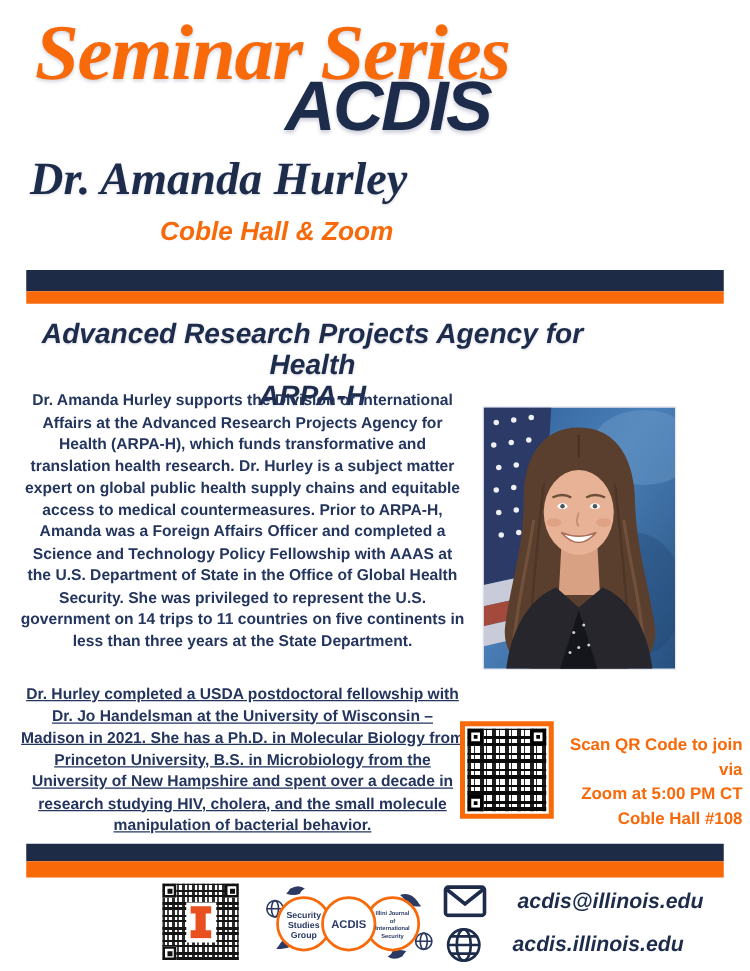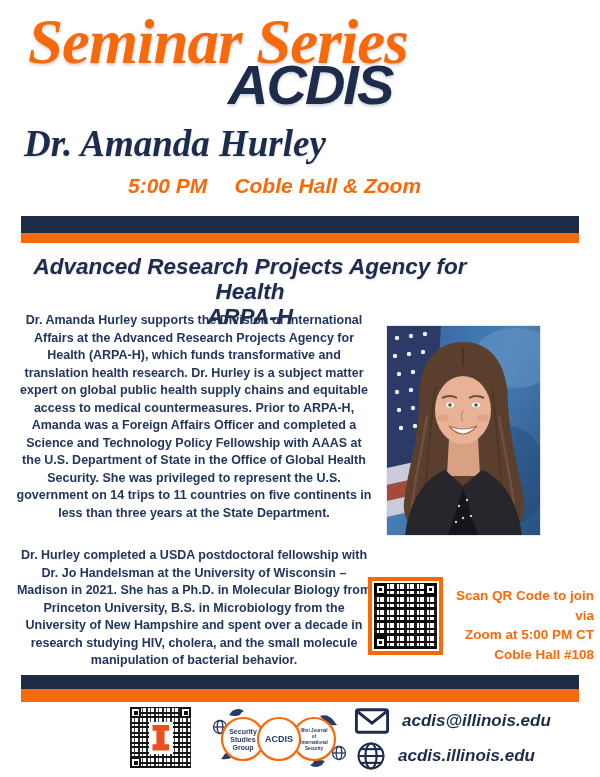--- a/index.html
+++ b/index.html
@@ -25,21 +25,21 @@
   .bar-orange-top{top:233px;height:10px;background:#F8690A;}
 
   .talk-title{position:absolute;left:0;top:254px;width:500px;text-align:center;
     font-style:italic;font-weight:700;font-size:22.5px;line-height:25px;
     color:#1E2C4C;text-shadow:0 1px 2px rgba(90,90,130,.25);}
 
   
   .bio{position:absolute;left:16px;width:356px;text-align:center;
     font-weight:700;font-size:12.5px;line-height:17.5px;color:#24355E;}
   .bio-1{top:312px;}
-  .bio-2{top:547px;}
+  .bio-2{top:547px;text-decoration:underline;}
 
   
   .portrait{position:absolute;left:387px;top:326px;width:153px;height:209px;
     box-shadow:0 0 0 1px #e8e8ee;}
   .portrait svg{display:block;width:100%;height:100%;}
 
   
   .qr-join{position:absolute;left:368px;top:577px;width:75px;height:78px;
     background:#fff;border:4px solid #F8690A;box-sizing:border-box;padding:2px;}
   .qrpattern{position:relative;width:100%;height:100%;
@@ -66,36 +66,35 @@
   .finder-sm::after{content:"";position:absolute;inset:1.5px;background:#111;}
   .blocki-back{position:absolute;left:50%;top:50%;transform:translate(-50%,-50%);
     width:24px;height:32px;background:#fff;}
   .blocki{position:absolute;left:50%;top:50%;transform:translate(-50%,-50%);
     width:17px;height:26px;background:#E8501F;
     clip-path:polygon(0 0,100% 0,100% 24%,74% 24%,74% 76%,100% 76%,100% 100%,0 100%,0 76%,26% 76%,26% 24%,0 24%);}
 
   .logo-cluster{position:absolute;left:210px;top:705px;width:138px;height:68px;}
   .logo-cluster svg{display:block;width:100%;height:100%;}
 
-  .contact-row{position:absolute;display:flex;align-items:center;gap:12px;}
+  .contact-row{position:absolute;display:flex;align-items:center;gap:24px;}
   .contact-email{left:354px;top:708px;}
   .contact-web{left:356px;top:741px;}
   .contact-text{font-style:italic;font-weight:700;font-size:17px;color:#1E2C4C;white-space:nowrap;}
   .cicon{display:block;}
 </style>
 </head>
 <body>
 
 <div class="flyer">
 
   <div class="series-title">Seminar Series</div>
   <div class="org-acronym">ACDIS</div>
   <div class="speaker-name">Dr. Amanda Hurley</div>
   <div class="dateline">
-    <span>5:00 PM</span>
     <span>Coble Hall &amp; Zoom</span>
   </div>
 
   <div class="bar bar-navy-top"></div>
   <div class="bar bar-orange-top"></div>
 
   <div class="talk-title">
     <div>Advanced Research Projects Agency for Health</div>
     <div>ARPA-H</div>
   </div>

